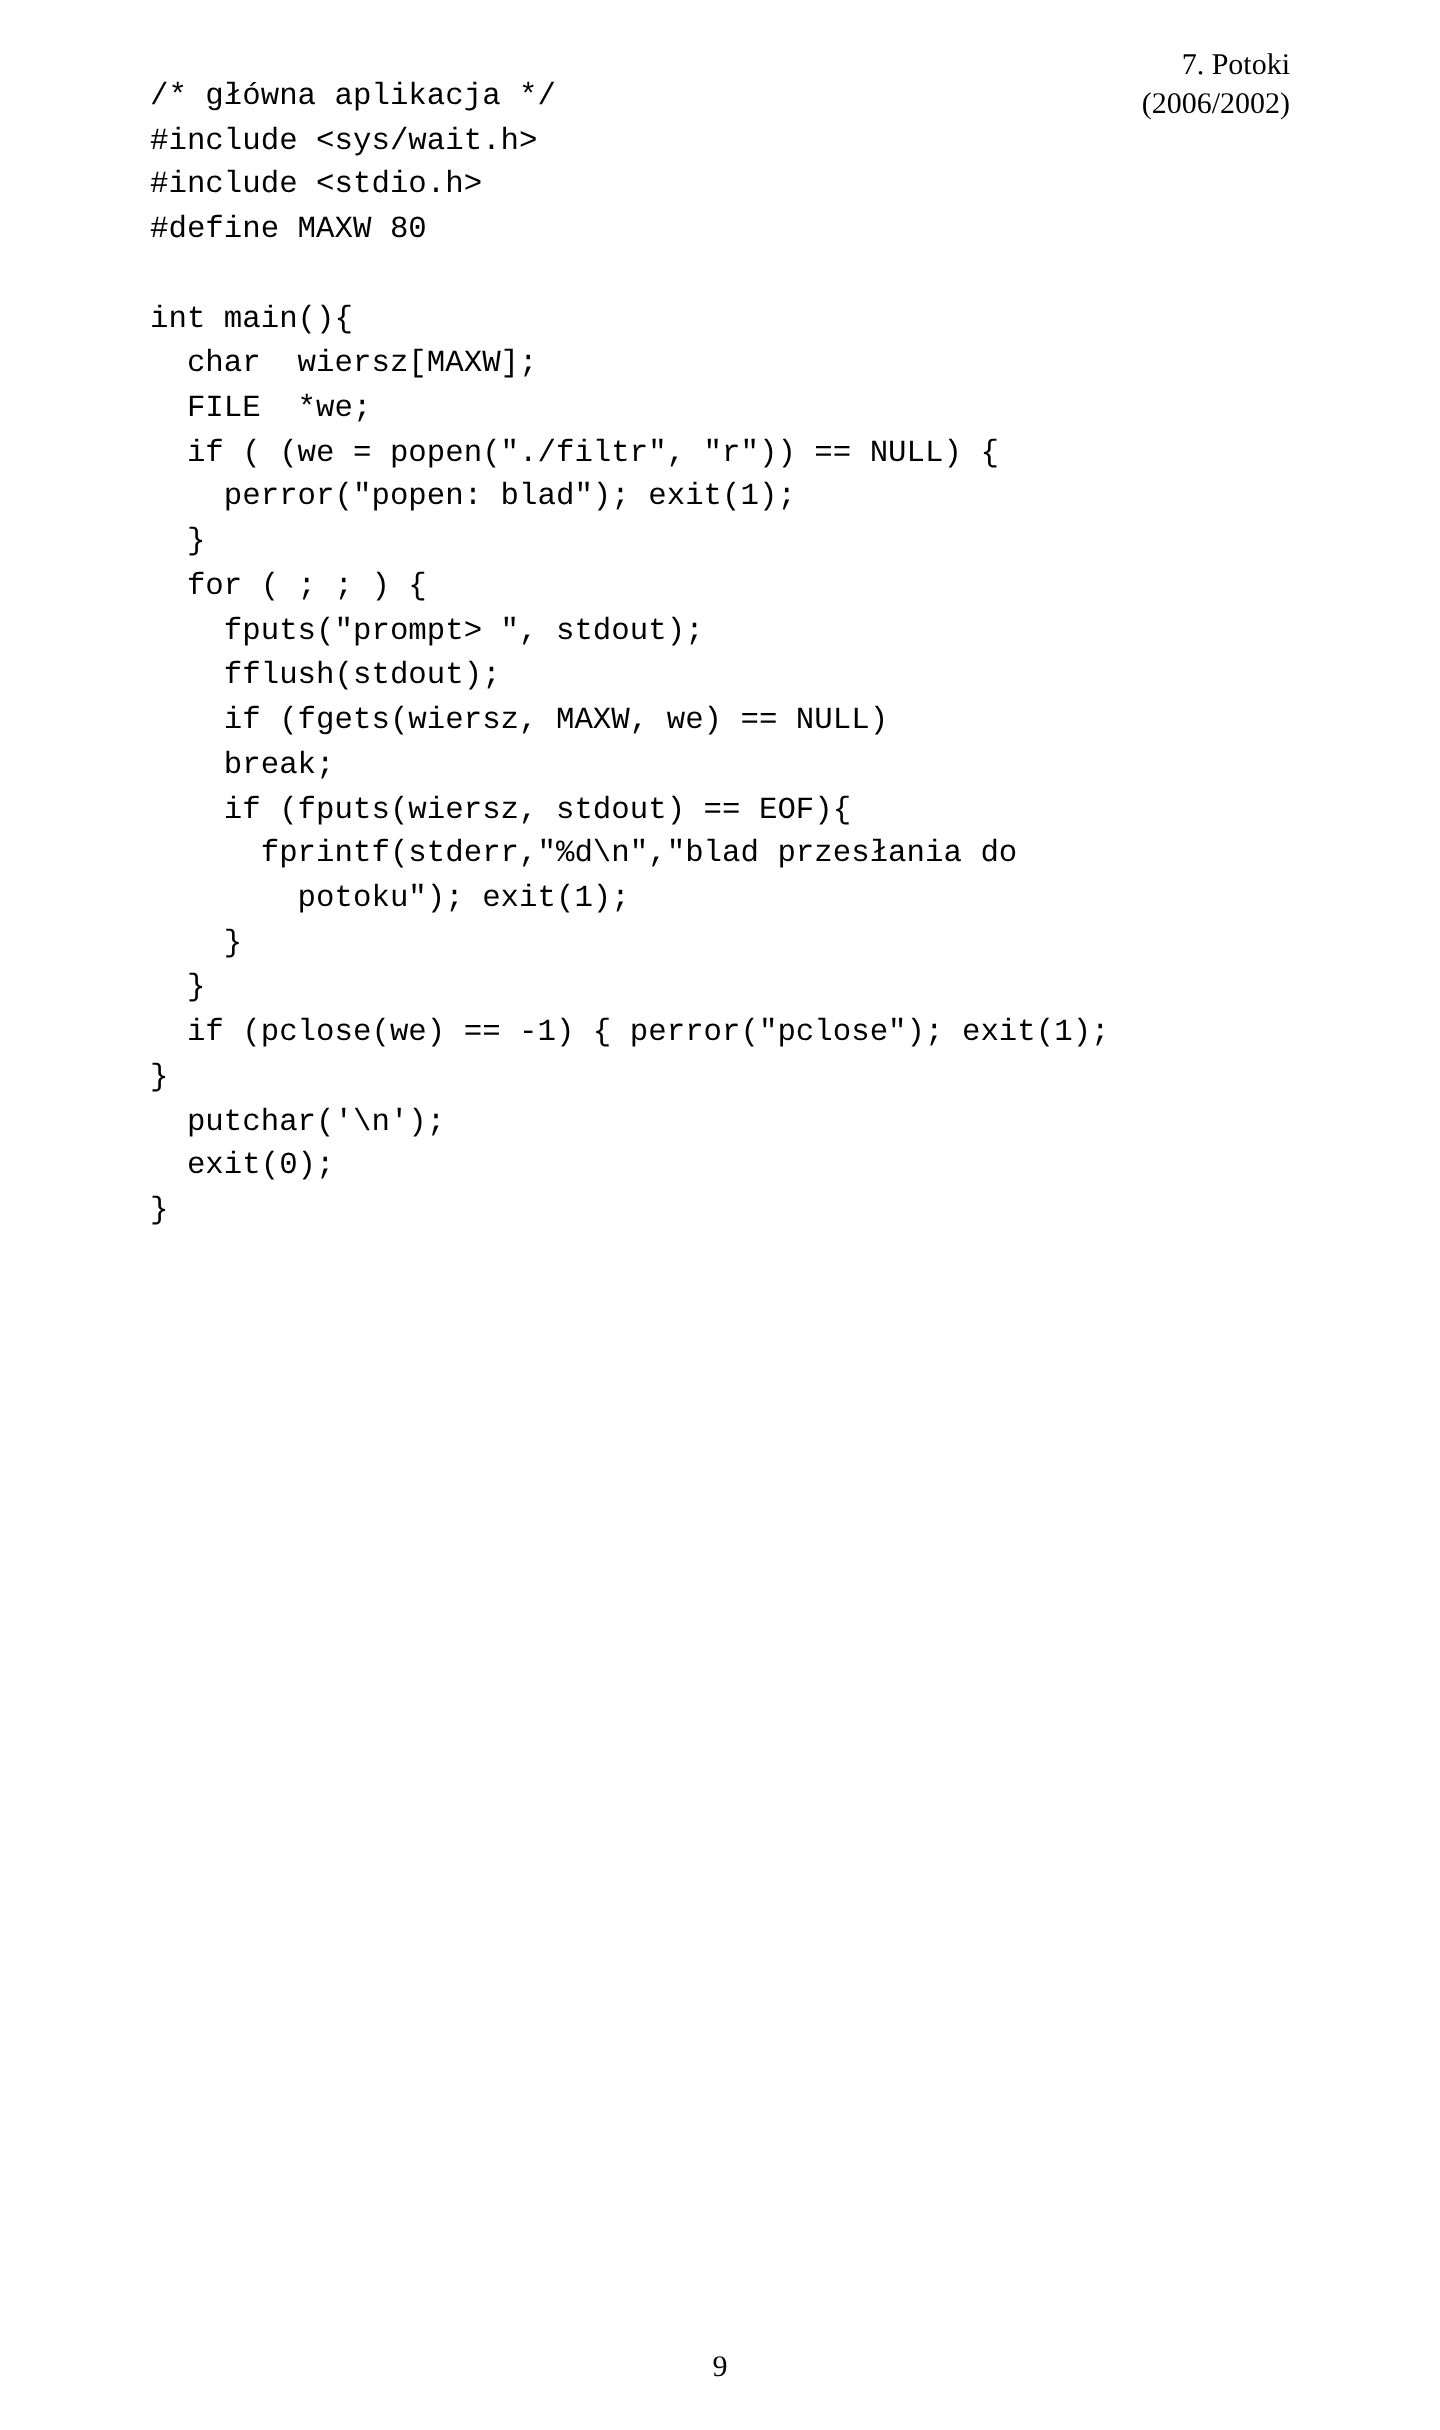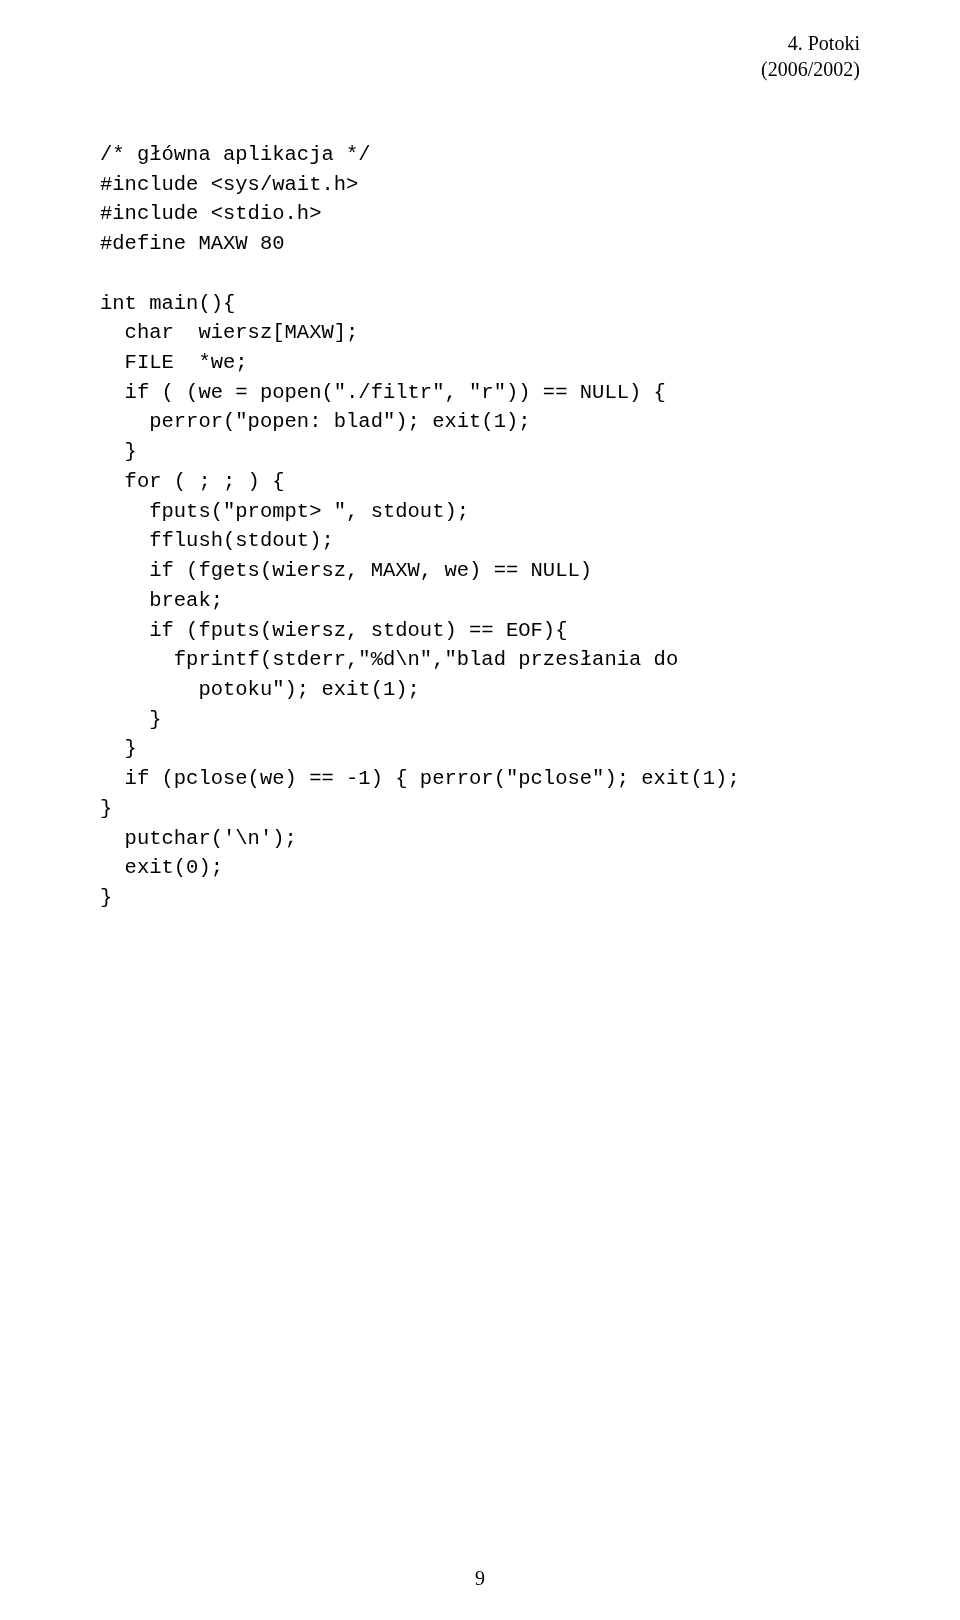--- a/index.html
+++ b/index.html
@@ -20,21 +20,20 @@
   }
   .header-right {
     position: absolute;
     top: 30px;
     right: 100px;
     text-align: right;
     font-size: 20px;
     line-height: 1.3;
   }
   .code-block {
-    margin-top: 90px;
     font-family: "Courier New", Courier, monospace;
     font-size: 20.5px;
     line-height: 1.45;
     white-space: pre;
     color: #000000;
   }
   .page-number {
     position: absolute;
     bottom: 30px;
     left: 0;
@@ -42,21 +41,21 @@
     text-align: center;
     font-size: 20px;
   }
 </style>
 </head>
 <body>
 
 <div class="page">
 
   <div class="header-right">
-    <div>4. Potoki</div>
+    <div>7. Potoki</div>
     <div>(2006/2002)</div>
   </div>
 
   <div class="code-block">/* główna aplikacja */
 #include &lt;sys/wait.h&gt;
 #include &lt;stdio.h&gt;
 #define MAXW 80
 
 int main(){
   char  wiersz[MAXW];

